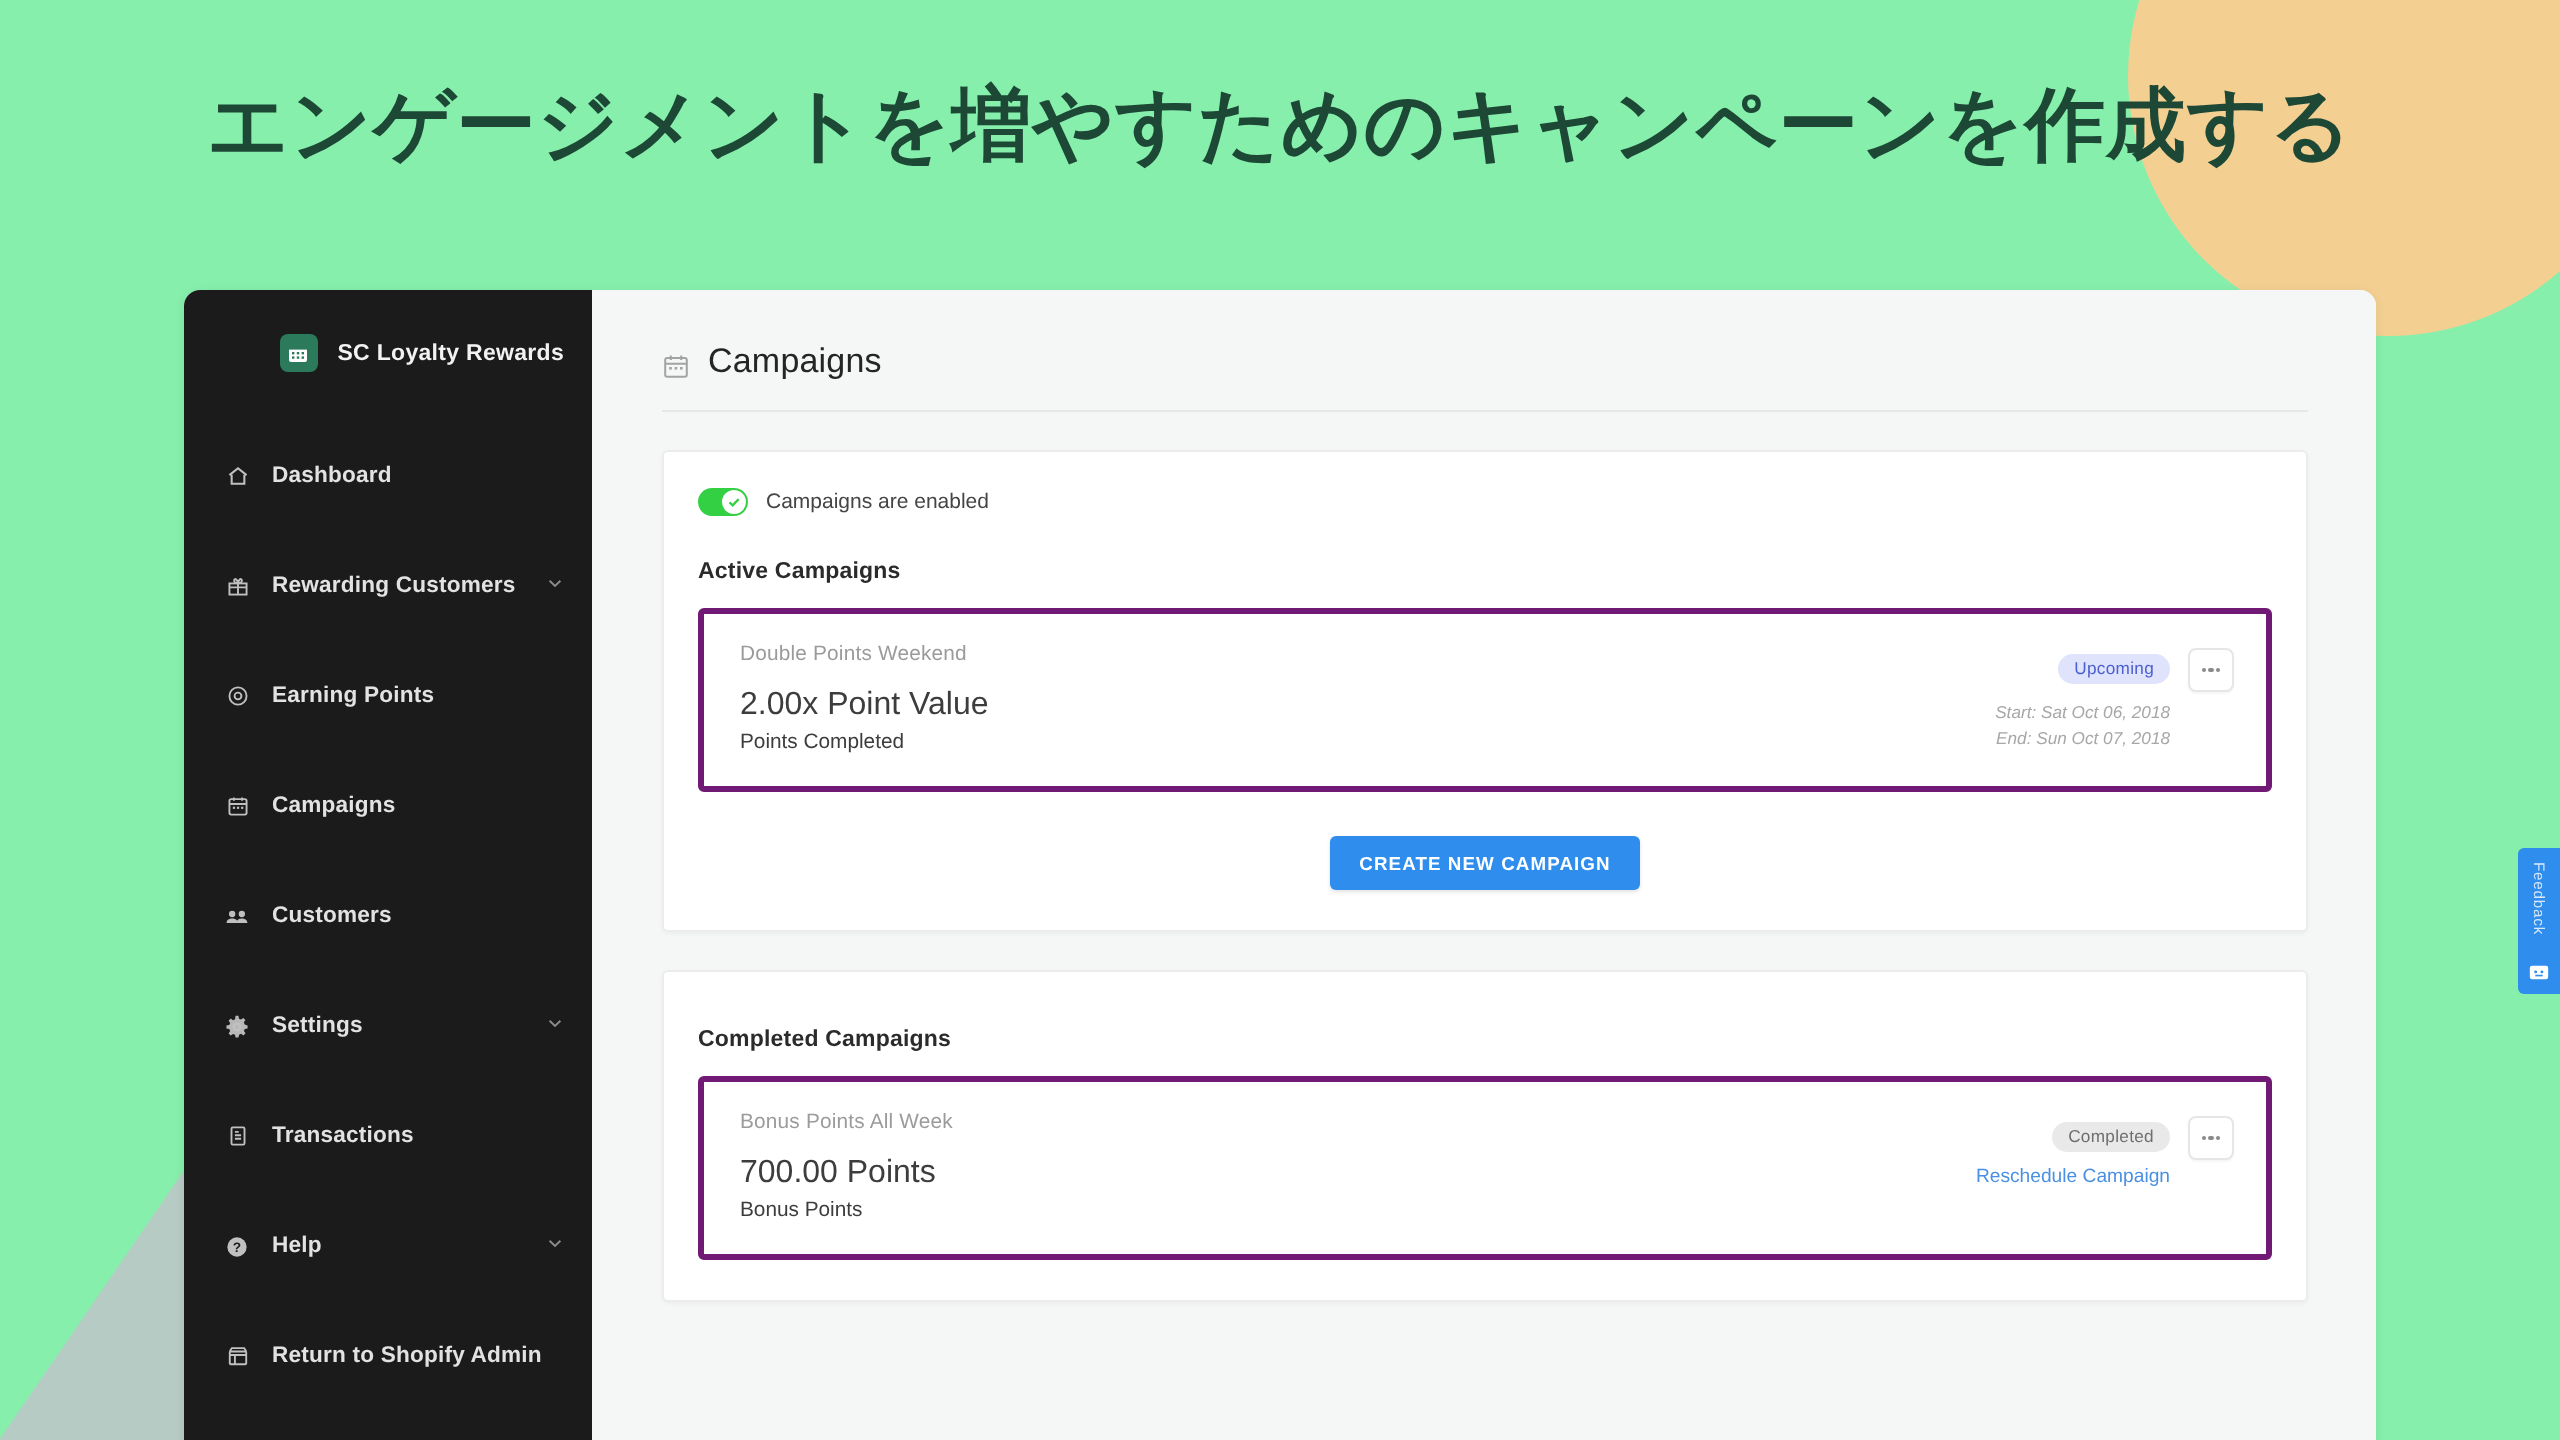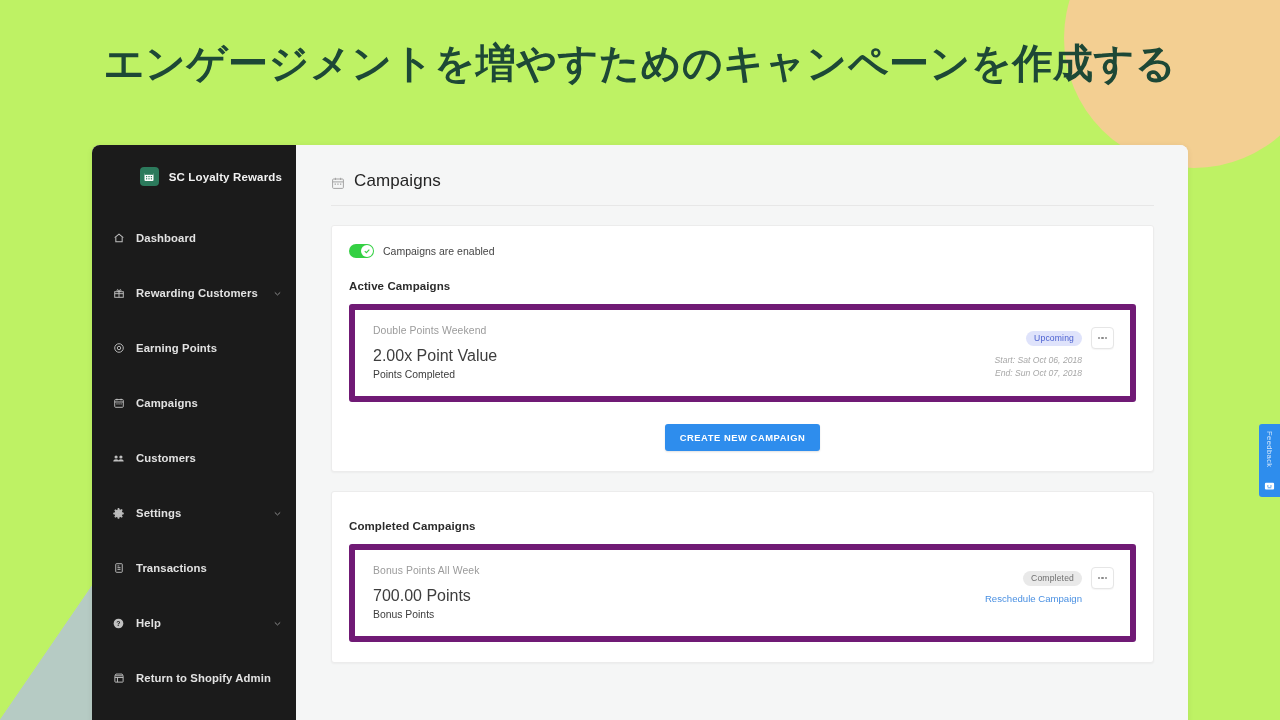--- a/index.html
+++ b/index.html
@@ -4,21 +4,21 @@
 <style>
   * { box-sizing: border-box; margin: 0; padding: 0; }
   html, body {
     width: 1280px; height: 720px;
     overflow: hidden;
     font-family: "Liberation Sans", "DejaVu Sans", sans-serif;
   }
   #stage {
     position: relative;
     width: 1280px; height: 720px;
-    background: #bef264;
+    background: #86efac;
     overflow: hidden;
   }
 
   
   .corner-circle {
     position: absolute;
     top: -92px; right: -44px;
     width: 260px; height: 260px;
     border-radius: 50%;
     background: #f3cf92;
@@ -81,21 +81,21 @@
   }
   .brand-logo svg { display: block; }
   .brand-name {
     font-size: 11.5px;
     font-weight: 600;
     color: #f2f2f2;
     letter-spacing: .15px;
   }
   .nav { margin-top: 12px; }
   .nav-item {
-    display: flex; align-items: center;
+    display: flex; 
     gap: 11px;
     padding: 6.5px 14px 6.5px 20px;
     font-size: 11.3px;
     font-weight: 600;
     color: #e2e2e2;
     cursor: pointer;
     letter-spacing: .1px;
     margin-top: 29px;
   }
   .nav-icon {
@@ -169,21 +169,21 @@
 
   .section-title {
     font-size: 11.5px;
     font-weight: 700;
     color: #2b2b2b;
     margin: 22px 0 0 0;
     letter-spacing: .1px;
   }
 
   .campaign-box {
-    border: 6px solid #701a75;
+    border: 3px solid #701a75;
     border-radius: 3px;
     margin-top: 12px;
     padding: 15px 16px 16px 18px;
     display: flex;
     align-items: flex-start;
     min-height: 77px;
   }
   .campaign-left { flex: 1; }
   .camp-name {
     font-size: 10.4px;

